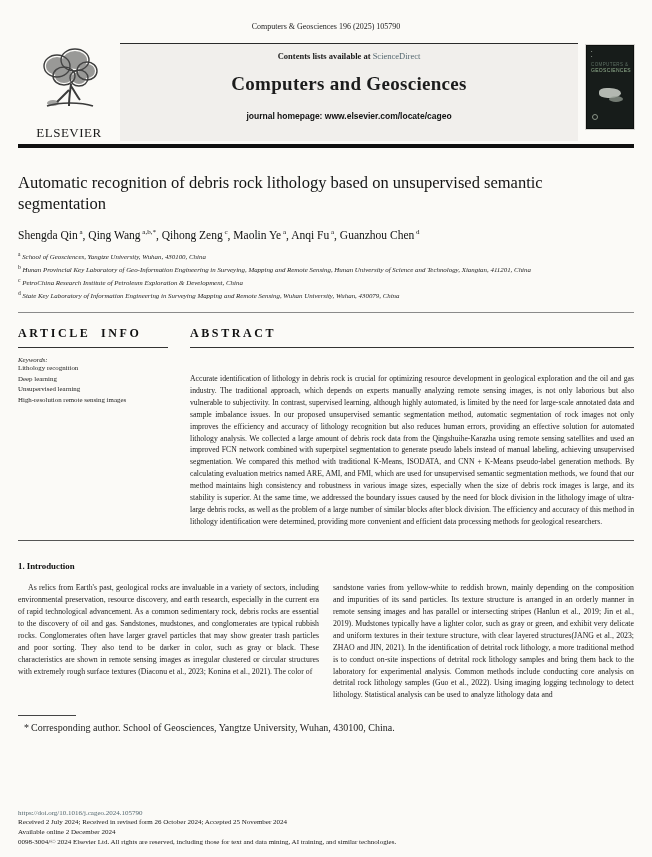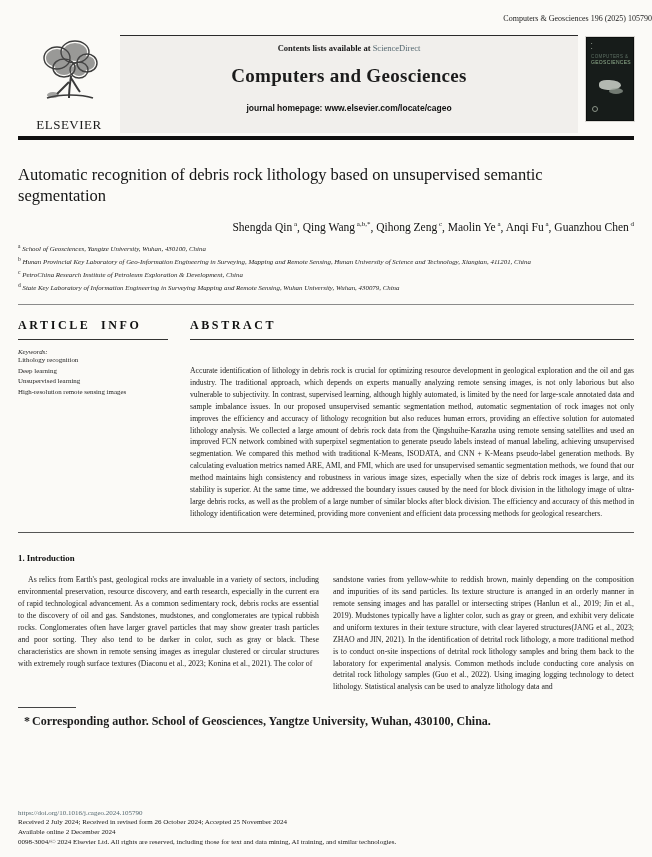--- a/index.html
+++ b/index.html
@@ -9,23 +9,23 @@
     background:#fbfaf7;
     font-family:"Liberation Serif", serif;
     color:#1c1c1c;
     position:relative;
     overflow:hidden;
   }
   .content { padding:0 18px; }
 
   
   .running-head {
-    text-align:right;
+    text-align:center;
     font-size:8px;
-    padding-top:14px;
+    padding-top:22px;
     color:#222;
   }
 
   
   .band { display:flex; margin-top:12px; align-items:stretch; }
   .band-left {
     width:102px; flex:0 0 102px;
     display:flex; flex-direction:column; align-items:center;
     padding-top:3px;
     justify-content:flex-end;
@@ -64,21 +64,21 @@
   .cover-dot { position:absolute; bottom:8px; left:5px; width:6px; height:6px; border:1px solid #8b9488; border-radius:50%; }
   .cover-marks { position:absolute; top:4px; left:4px; font-size:4px; color:#7d877e; line-height:1.2; font-family:"Liberation Sans", sans-serif;}
 
   .thick-rule { height:3.5px; background:#101010; margin-top:3px; }
 
   
   .paper-title {
     font-size:16.5px; line-height:1.32; margin-top:24px; color:#141414;
     width:94%;
   }
-  .author-line { margin-top:13px; font-size:11.5px; color:#101010;text-align:right; }
+  .author-line { margin-top:13px; font-size:11.5px; color:#101010; }
   .author-line sup { font-size:7px; }
   .affiliations { margin-top:9px; font-style:italic; font-size:6.9px; line-height:1.55; color:#222; }
   .affiliations sup { font-style:normal; font-size:5.5px; }
   .rule-light { border:0; border-top:1px solid #8a8a8a; margin:10px 0 0 0; }
 
   
   .info-abstract { display:flex; margin-top:13px; }
   .info-col { flex:0 0 172px; padding-right:22px; }
   .abs-col { flex:1; }
   .section-caps {
@@ -97,21 +97,21 @@
   .body-cols { display:flex; margin-top:11px; }
   .body-col { flex:1; font-size:7.8px; line-height:1.53; text-align:justify; color:#1b1b1b; }
   .body-col.left { padding-right:7px; }
   .body-col.right { padding-left:7px; }
   .body-col.left p { text-indent:10px; margin:0; }
   .body-col.right p { margin:0; }
 
   
   .footnote { margin-top:14px; }
   .footnote-rule { border:0; border-top:1px solid #444; width:58px; margin:0 0 4px 0; }
-  .footnote-line { font-size:12px; line-height:1.5; color:#1c1c1c; padding-left:6px;font-weight:bold; }
+  .footnote-line { font-size:10px; line-height:1.5; color:#1c1c1c; padding-left:6px; }
   .footnote-line .star { padding-right:2px; }
   .email-line { padding-left:12px; }
   .email-label { font-style:italic; }
   .email-link { color:#5a6e76; }
 
   
   .footer { position:absolute; left:18px; right:18px; bottom:10px; }
   .doi-line { font-size:7px; color:#54676f; }
   .footer-line { font-size:7px; line-height:1.45; color:#171717; }
   .footer-line.dates { font-weight:bold; font-weight:normal; }

